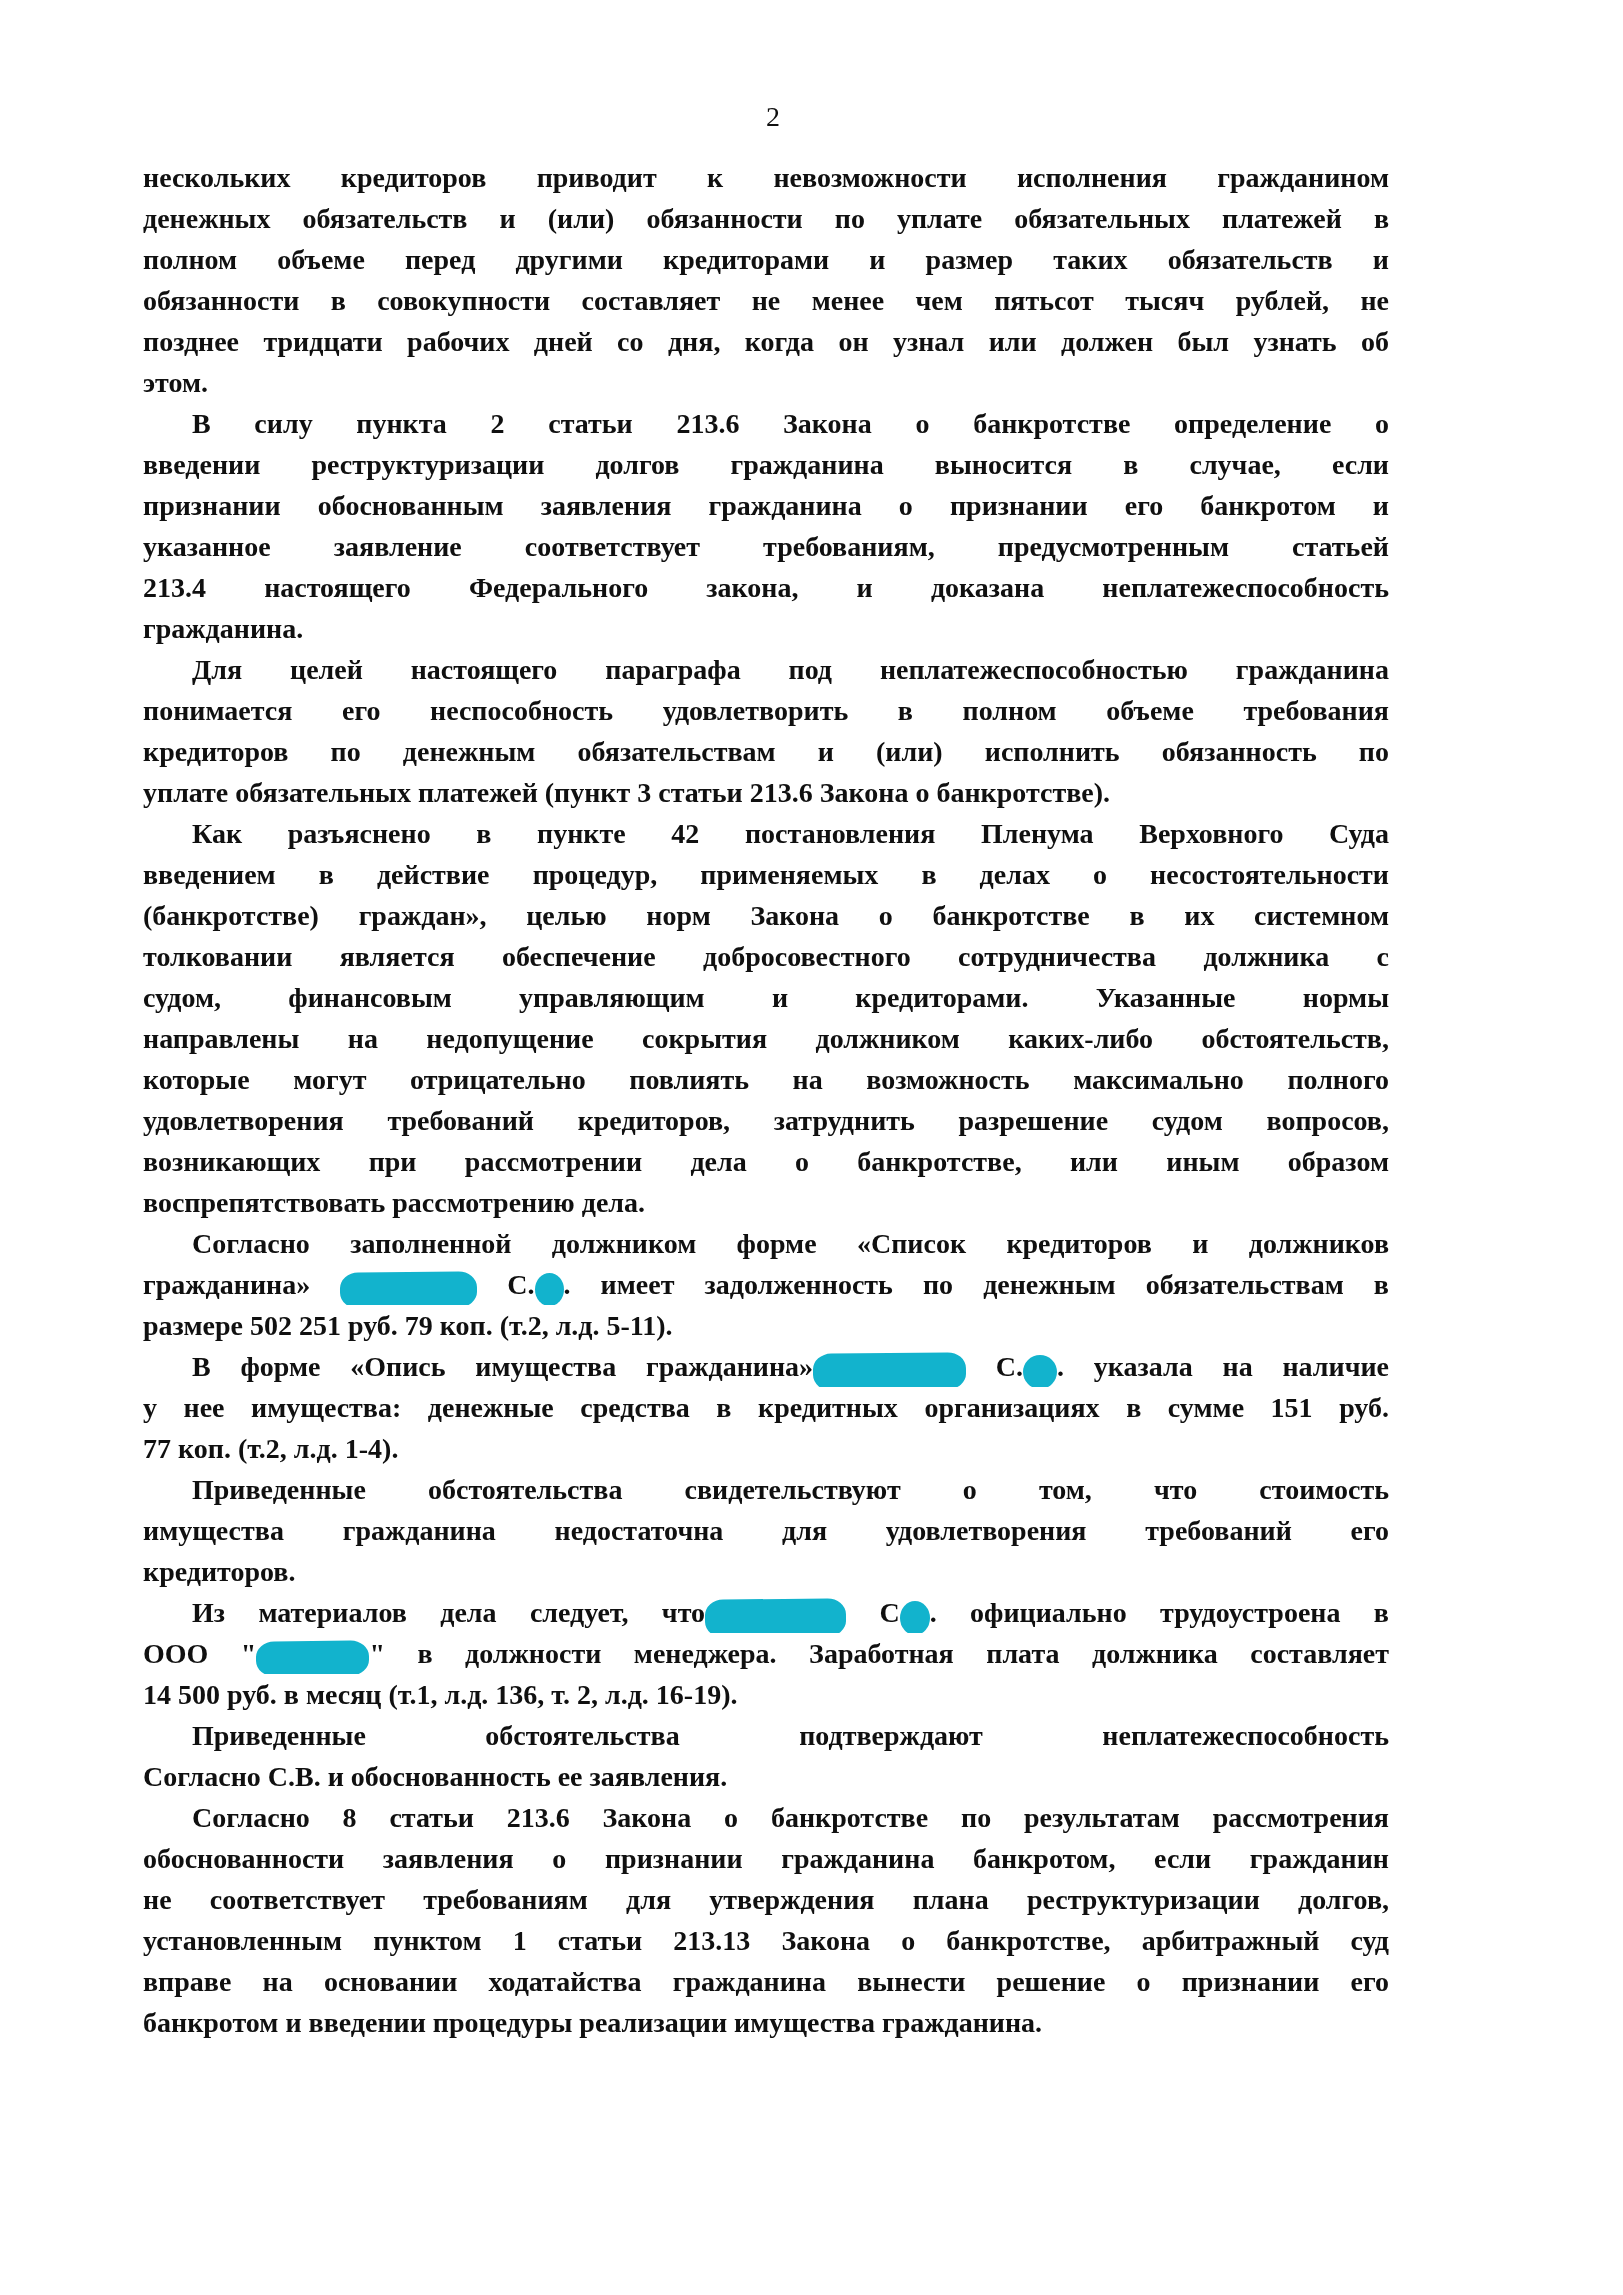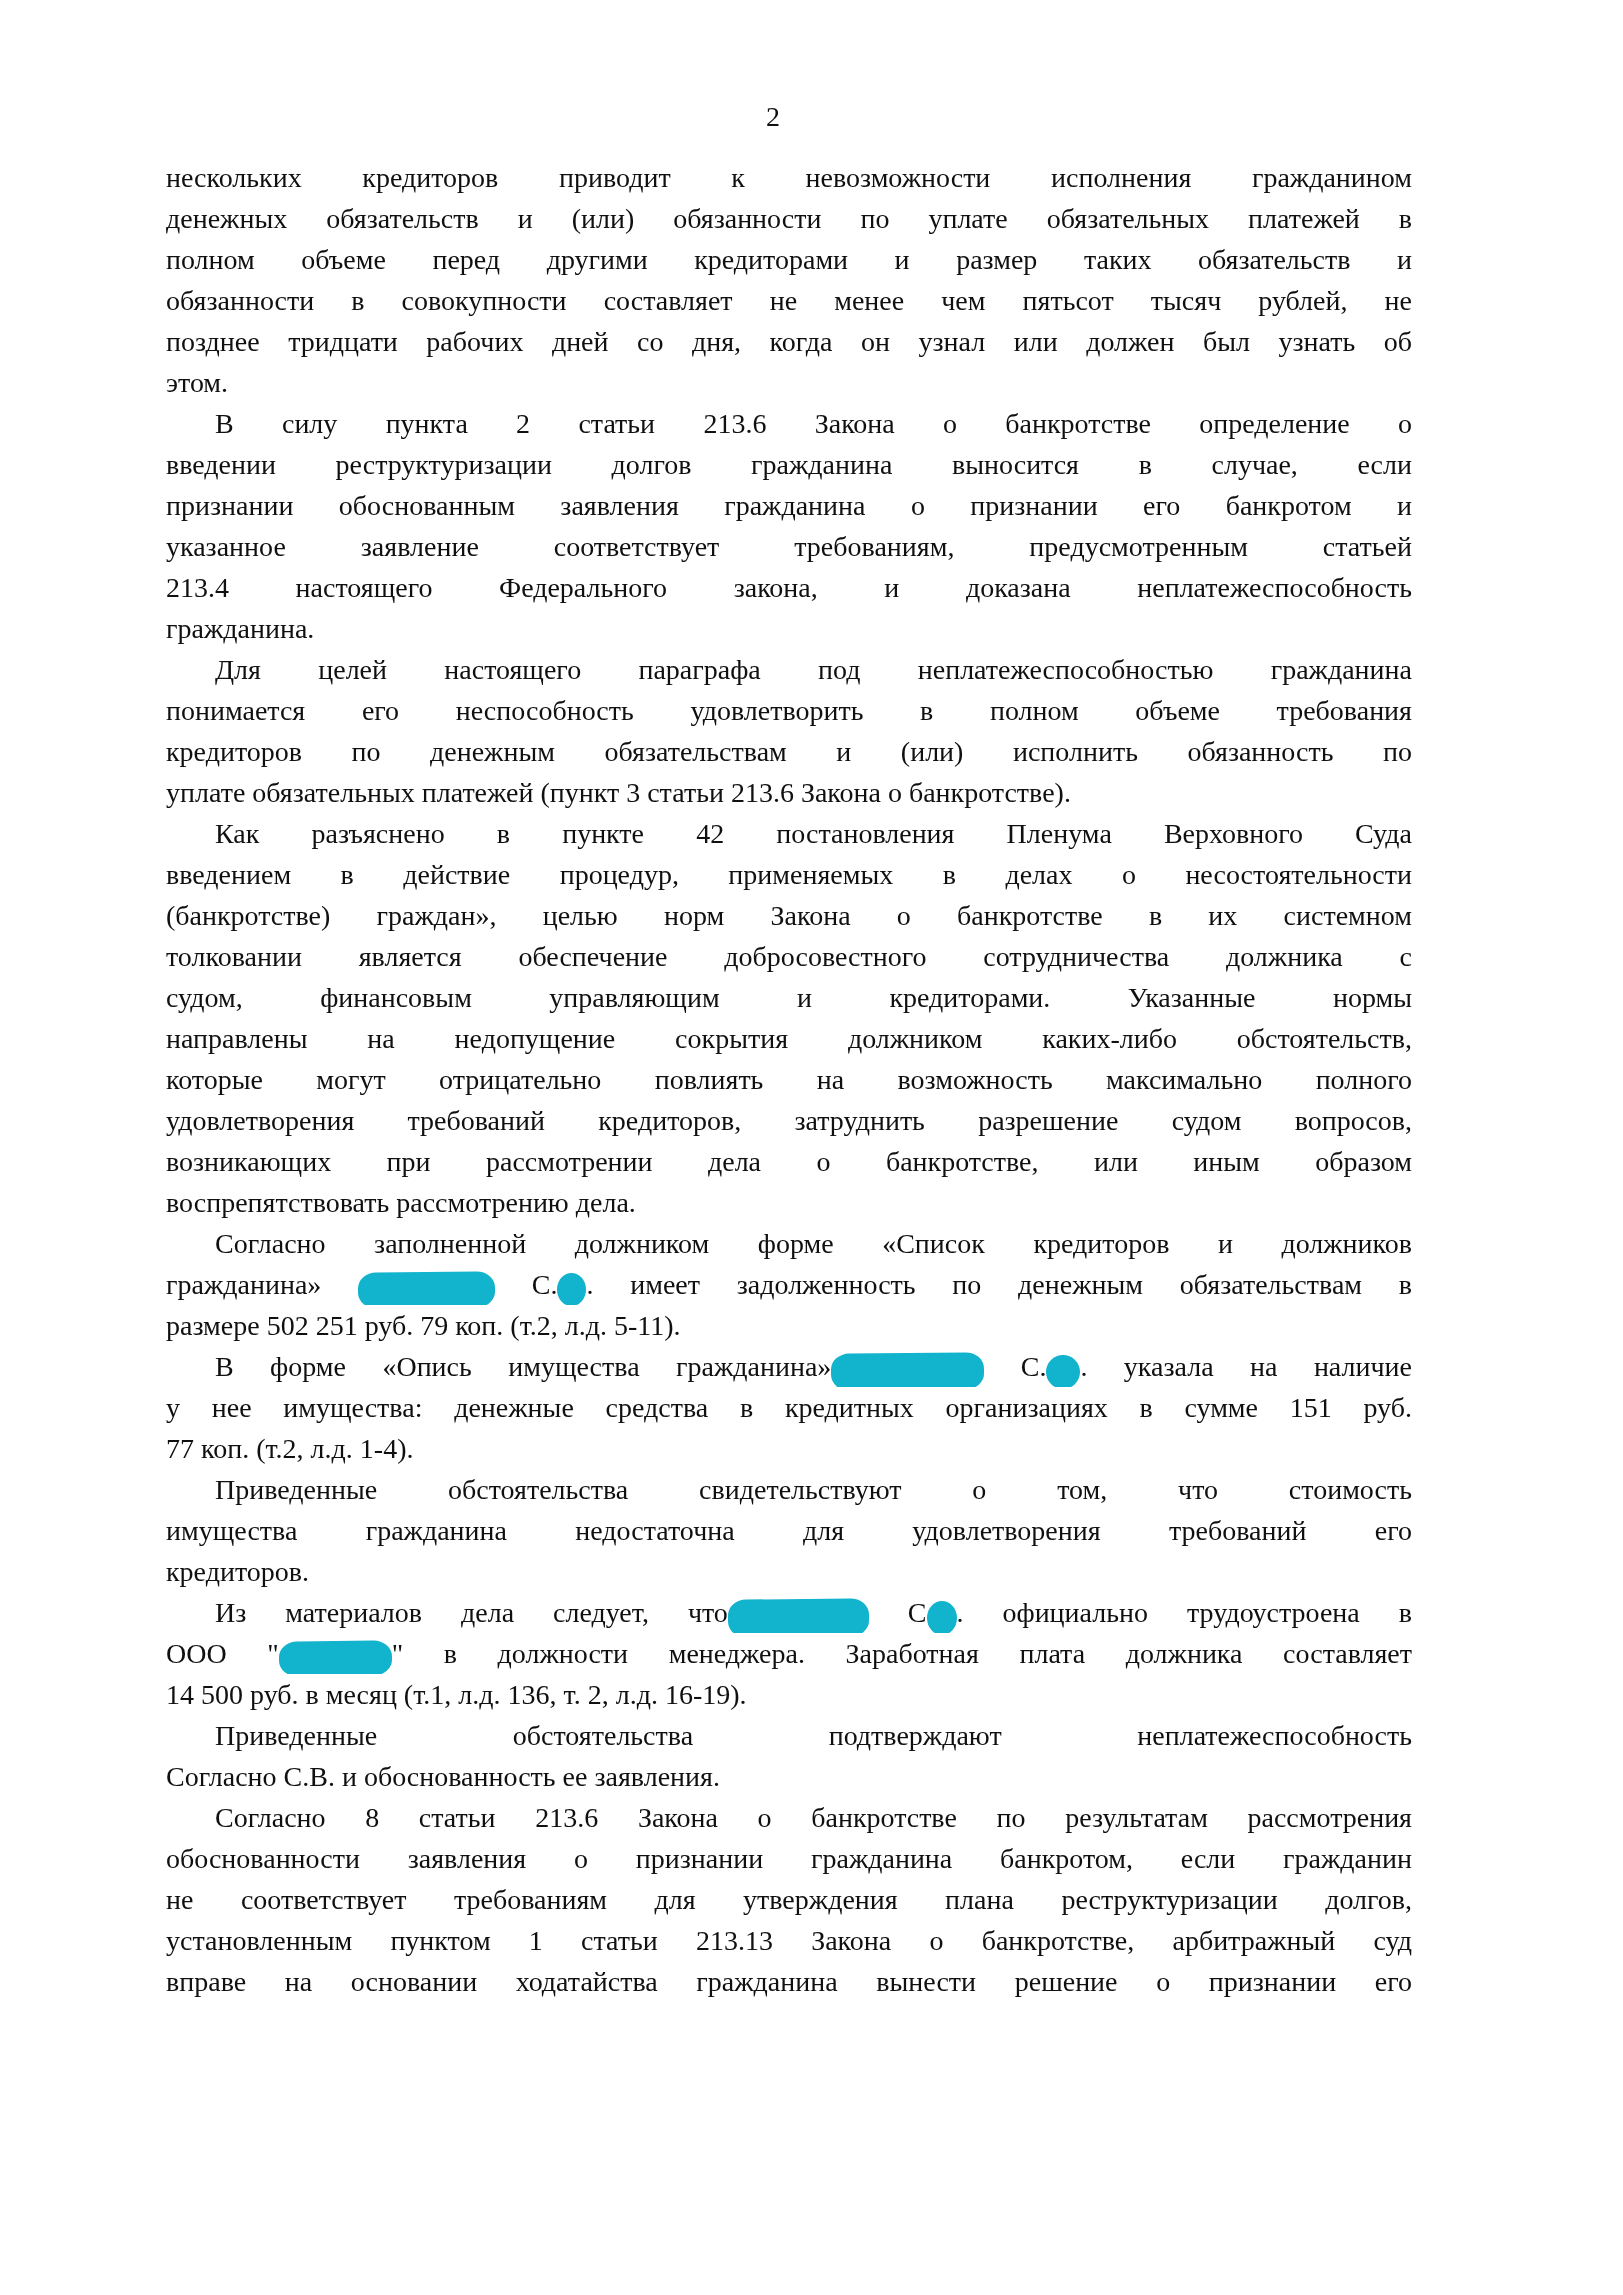--- a/index.html
+++ b/index.html
@@ -23,25 +23,26 @@
     left: 150px;
     width: 1246px;
     height: 41px;
     line-height: 41px;
     font-size: 28px;
     text-align: center;
   }
   .textblock {
     position: absolute;
     top: 157px;
-    left: 166px;
+    left: 143px;
     width: 1246px;
     font-size: 28px;
     line-height: 41px;
     text-rendering: optimizeLegibility;
+    font-weight: bold;
   }
   .para { margin: 0; padding: 0; }
   .para.indent .line:first-child { text-indent: 49px; }
   .line {
     height: 41px;
     overflow: hidden;
     text-align: justify;
     text-align-last: justify;
   }
   .line.last {
@@ -123,16 +124,17 @@
       <div class="para indent">
         <div class="line">Приведенные обстоятельства подтверждают неплатежеспособность</div>
         <div class="line last">Согласно С.В. и обоснованность ее заявления.</div>
       </div>
       <div class="para indent">
         <div class="line">Согласно 8 статьи 213.6 Закона о банкротстве по результатам рассмотрения</div>
         <div class="line">обоснованности заявления о признании гражданина банкротом, если гражданин</div>
         <div class="line">не соответствует требованиям для утверждения плана реструктуризации долгов,</div>
         <div class="line">установленным пунктом 1 статьи 213.13 Закона о банкротстве, арбитражный суд</div>
         <div class="line">вправе на основании ходатайства гражданина вынести решение о признании его</div>
+        <div class="line last">банкротом и введении процедуры реализации имущества гражданина.</div>
       </div>
     </div>
 </div>
 
 
 </body></html>

